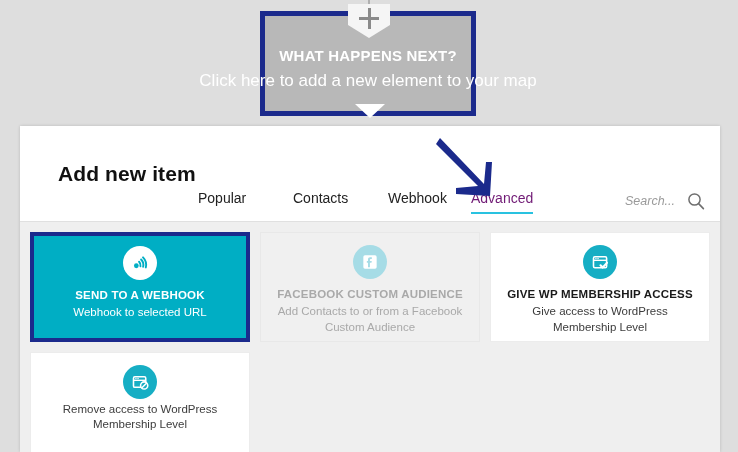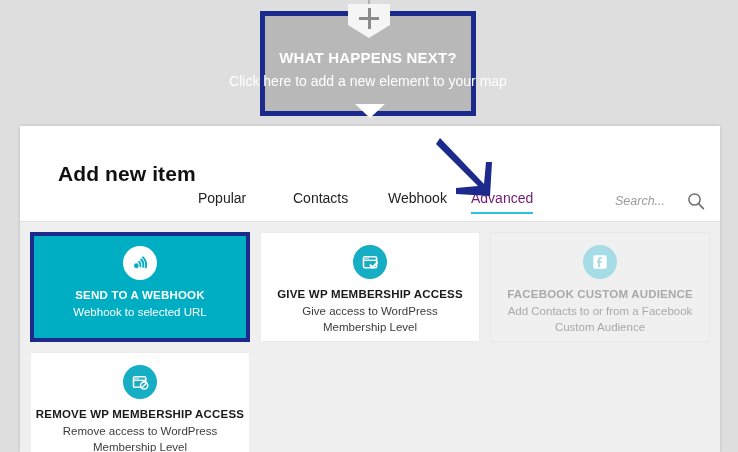--- a/index.html
+++ b/index.html
@@ -68,21 +68,21 @@
   }
   .node-title {
     color: #ffffff;
     font-size: 15px;
     font-weight: bold;
     letter-spacing: .2px;
     margin-top: 10px;
   }
   .node-sub {
     color: #ffffff;
-    font-size: 14px;
+    font-size: 17px;
     margin-top: 7px;
     white-space: nowrap;
   }
   .plus-badge {
     position: absolute;
     left: 348px;
     top: 4px;
     width: 42px;
     height: 34px;
     background: #f5f5f5;
@@ -162,21 +162,20 @@
   .tab-actions  { left: 273px; }
   .tab-filters  { left: 368px; }
   .tab-advanced { left: 451px; }
 
   .search-wrap {
     position: absolute;
     right: 15px;
     top: 66px;
     display: flex;
     align-items: center;
-    gap: 10px;
   }
   .search-input {
     border: none;
     outline: none;
     background: transparent;
     font-family: "Liberation Sans", sans-serif;
     font-size: 12.5px;
     font-style: italic;
     color: #8d8d8d;
     width: 62px;
@@ -330,59 +329,58 @@
           <div class="icon-circle white">
             <svg width="22" height="22" viewBox="0 0 24 24">
               <circle cx="8" cy="15" r="2.6" fill="#00aec4"></circle>
               <path d="M12.5 15.5 A5.2 5.2 0 0 0 11 10.6" fill="none" stroke="#00aec4" stroke-width="2.1" stroke-linecap="round"></path>
               <path d="M15.4 16.2 A8.4 8.4 0 0 0 13.2 8.2" fill="none" stroke="#00aec4" stroke-width="2.1" stroke-linecap="round"></path>
               <path d="M18.3 16.8 A11.6 11.6 0 0 0 15.3 5.8" fill="none" stroke="#00aec4" stroke-width="2.1" stroke-linecap="round"></path>
             </svg>
           </div>
           <div class="c-title">SEND TO A WEBHOOK</div>
           <div class="c-desc">Webhook to selected URL</div>
+        </div>
+
+        <div class="card disabled">
+          <div class="icon-circle pale">
+            <svg width="20" height="20" viewBox="0 0 24 24">
+              <rect x="4" y="4" width="16" height="16" rx="2" fill="#ffffff"></rect>
+              <path d="M14.2 8.3h-1.3c-.6 0-1 .4-1 1v1.4h2.2l-.3 2.2h-1.9v5.3h-2.3v-5.3H8.2v-2.2h1.4V9.1c0-1.7 1-2.7 2.6-2.7h2v1.9z" fill="#a6dce6"></path>
+            </svg>
+          </div>
+          <div class="c-title">FACEBOOK CUSTOM AUDIENCE</div>
+          <div class="c-desc">Add Contacts to or from a Facebook Custom Audience</div>
         </div>
 
         <div class="card">
           <div class="icon-circle cyan">
             <svg width="21" height="21" viewBox="0 0 24 24">
               <rect x="4" y="5.5" width="15" height="12.5" rx="1.6" fill="none" stroke="#ffffff" stroke-width="1.8"></rect>
               <line x1="4" y1="9.5" x2="19" y2="9.5" stroke="#ffffff" stroke-width="1.6"></line>
               <circle cx="6.8" cy="7.5" r=".8" fill="#ffffff"></circle>
               <circle cx="9.2" cy="7.5" r=".8" fill="#ffffff"></circle>
               <path d="M12 15.2 l2.4 2.6 l5-5.4" fill="none" stroke="#ffffff" stroke-width="2.4" stroke-linecap="round" stroke-linejoin="round"></path>
             </svg>
           </div>
           <div class="c-title">GIVE WP MEMBERSHIP ACCESS</div>
           <div class="c-desc">Give access to WordPress Membership Level</div>
         </div>
 
-        <div class="card disabled">
-          <div class="icon-circle pale">
-            <svg width="20" height="20" viewBox="0 0 24 24">
-              <rect x="4" y="4" width="16" height="16" rx="2" fill="#ffffff"></rect>
-              <path d="M14.2 8.3h-1.3c-.6 0-1 .4-1 1v1.4h2.2l-.3 2.2h-1.9v5.3h-2.3v-5.3H8.2v-2.2h1.4V9.1c0-1.7 1-2.7 2.6-2.7h2v1.9z" fill="#a6dce6"></path>
-            </svg>
-          </div>
-          <div class="c-title">FACEBOOK CUSTOM AUDIENCE</div>
-          <div class="c-desc">Add Contacts to or from a Facebook Custom Audience</div>
-        </div>
-
         <div class="card">
           <div class="icon-circle cyan">
             <svg width="21" height="21" viewBox="0 0 24 24">
               <rect x="4" y="5.5" width="14" height="12" rx="1.6" fill="none" stroke="#ffffff" stroke-width="1.8"></rect>
               <line x1="4" y1="9.5" x2="18" y2="9.5" stroke="#ffffff" stroke-width="1.6"></line>
               <circle cx="6.8" cy="7.5" r=".8" fill="#ffffff"></circle>
               <circle cx="9.2" cy="7.5" r=".8" fill="#ffffff"></circle>
               <circle cx="16.2" cy="15.4" r="4.1" fill="#16aec4" stroke="#ffffff" stroke-width="1.8"></circle>
               <line x1="13.6" y1="18" x2="18.8" y2="12.8" stroke="#ffffff" stroke-width="1.8" stroke-linecap="round"></line>
             </svg>
           </div>
-          <div class="c-title">REMOVE WP MEMBERSHIP ACCESS</div>
           <div class="c-desc">Remove access to WordPress Membership Level</div>
         </div>
 
       </div>
     </div>
 
   </div>
 </div>
 
 </body></html>

